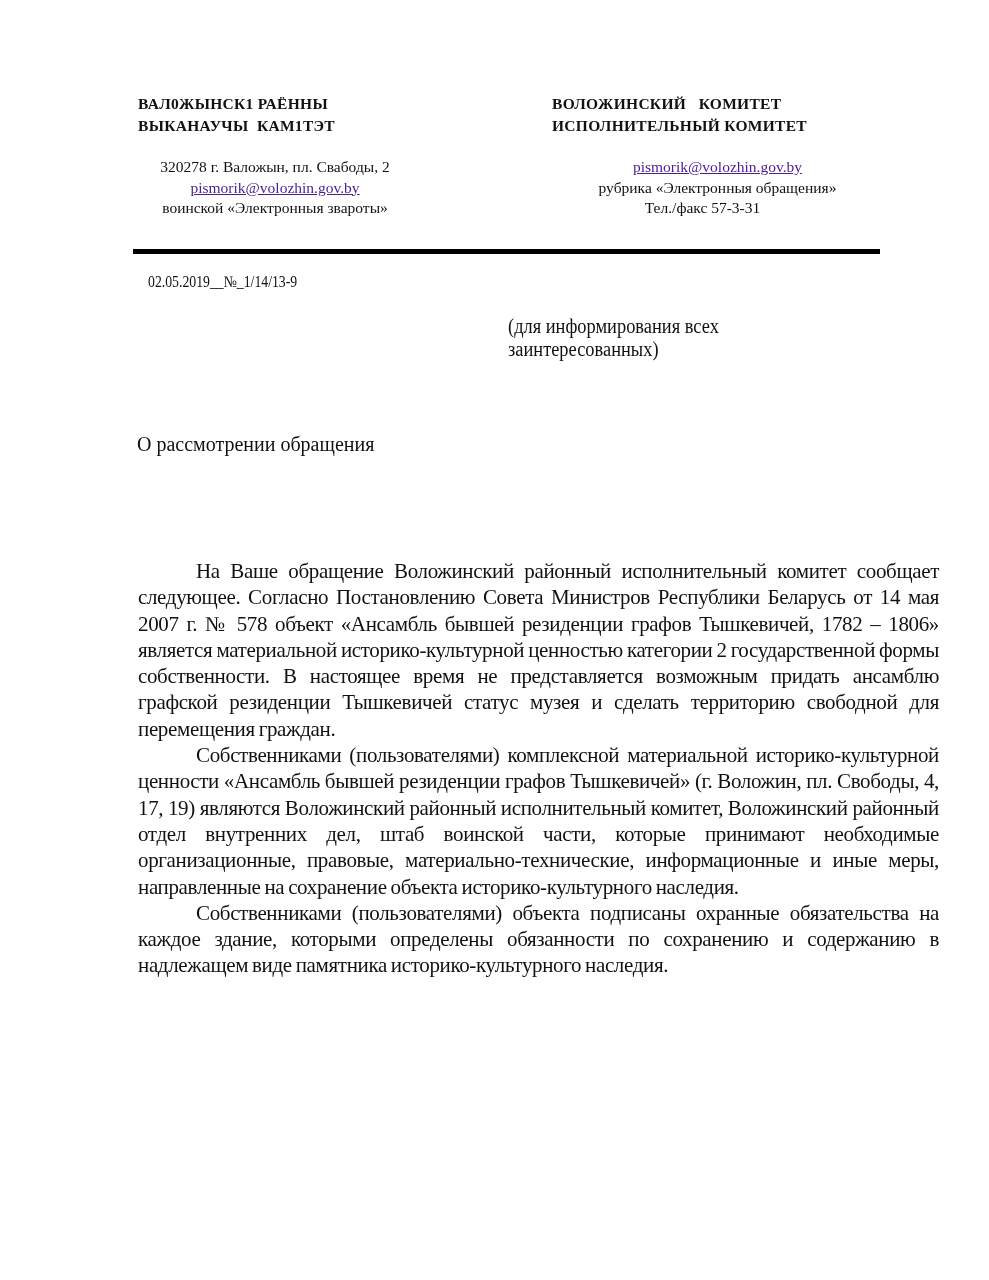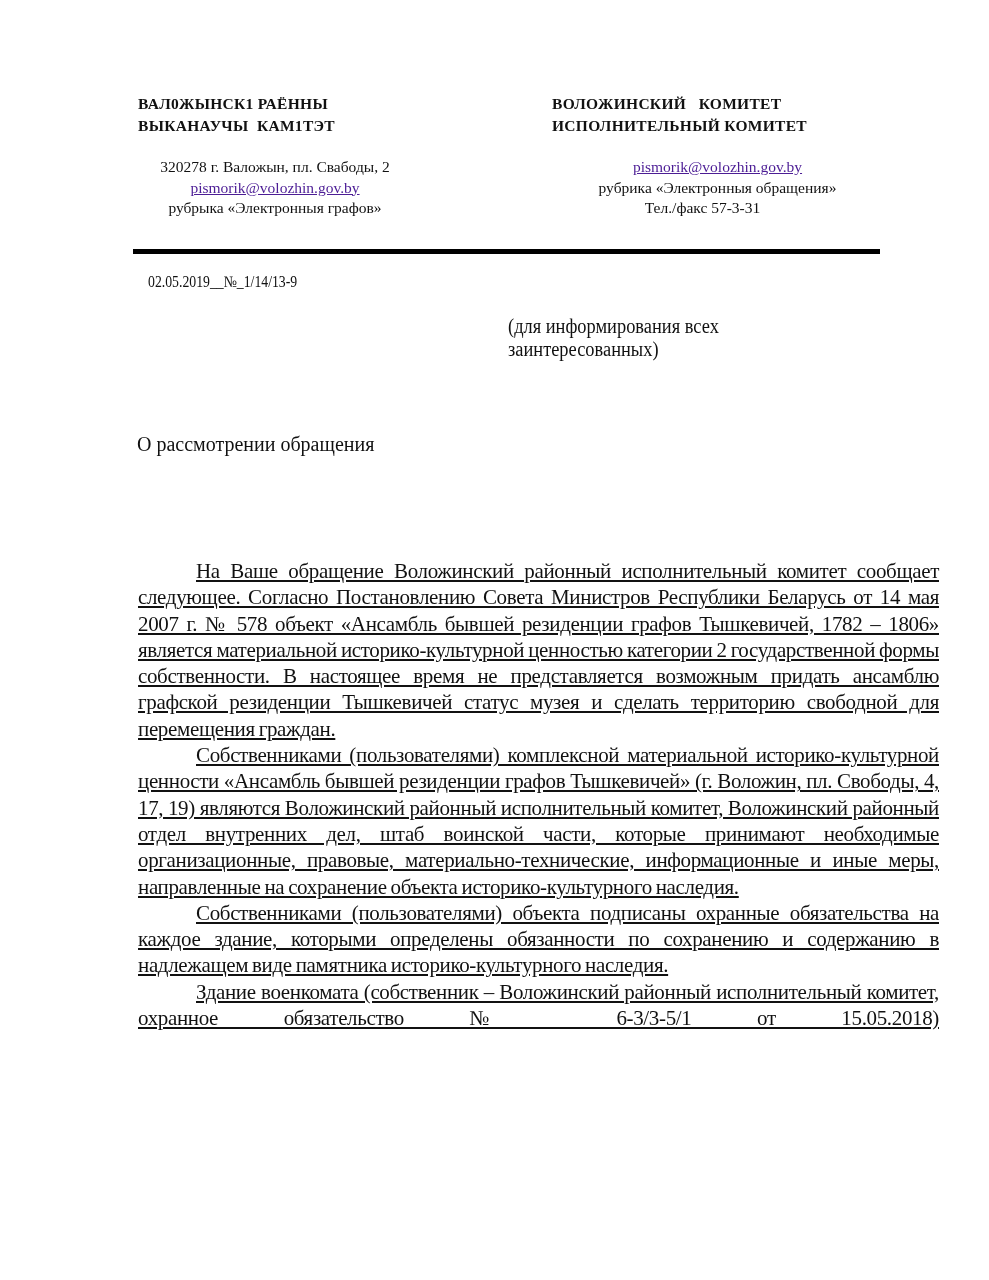--- a/index.html
+++ b/index.html
@@ -14,39 +14,39 @@
   .hdr-info .line { white-space: nowrap; }
   .hdr-left-info .l0 { margin-left: 0px; }
   .hdr-left-info .l3 { margin-left: -30px; }
   .hdr-right-info .l3 { margin-left: -30px; }
   a.email { color: #4c1d95; text-decoration: underline; }
   .rule { position: absolute; left: 133px; top: 249px; width: 747px; height: 5px; background: #000; }
   .ref { position: absolute; left: 148px; top: 272px; font-size: 16px; line-height: 20px; transform: scaleX(0.86); transform-origin: left; white-space: pre; }
   .addressee { position: absolute; left: 508px; top: 315px; font-size: 20px; line-height: 23px; transform: scaleX(0.92); transform-origin: left; }
   .subject { position: absolute; left: 137px; top: 432px; font-size: 20px; line-height: 24px; }
   .body-text { position: absolute; left: 138px; top: 558px; width: 801px; font-size: 21px; line-height: 26.3px; }
-  .body-text p { margin: 0; text-align: justify; text-indent: 58px; text-decoration: underline; }
+  .body-text p { margin: 0; text-align: justify; text-indent: 58px; }
 </style>
 </head>
 <body>
 
 <div class="hdr-title hdr-left-title">
   <div>ВАЛ0ЖЫНСК1 РАЁННЫ</div>
   <div>ВЫКАНАУЧЫ  КАМ1ТЭТ</div>
 </div>
 
 <div class="hdr-title hdr-right-title">
   <div>ВОЛОЖИНСКИЙ   КОМИТЕТ</div>
   <div>ИСПОЛНИТЕЛЬНЫЙ КОМИТЕТ</div>
 </div>
 
 <div class="hdr-info hdr-left-info">
   <div class="line l0">320278 г. Валожын, пл. Свабоды, 2</div>
   <div class="line"><a class="email" href="#">pismorik@volozhin.gov.by</a></div>
-  <div class="line">рубрыка «Электронныя графов»</div>
+  <div class="line">воинской «Электронныя звароты»</div>
 </div>
 
 <div class="hdr-info hdr-right-info">
   <div class="line"><a class="email" href="#">pismorik@volozhin.gov.by</a></div>
   <div class="line">рубрика «Электронныя обращения»</div>
   <div class="line l3">Тел./факс 57-3-31</div>
 </div>
 
 <div class="rule"></div>
 
@@ -56,14 +56,13 @@
   <div>(для информирования всех</div>
   <div>заинтересованных)</div>
 </div>
 
 <div class="subject">О рассмотрении обращения</div>
 
 <div class="body-text" style="letter-spacing: -0.35px; word-spacing: -1px;">
   <p class="p0">На Ваше обращение Воложинский районный исполнительный комитет сообщает следующее. Согласно Постановлению Совета Министров Республики Беларусь от 14 мая 2007 г. № 578 объект «Ансамбль бывшей резиденции графов Тышкевичей, 1782 – 1806» является материальной историко-культурной ценностью категории 2 государственной формы собственности. В настоящее время не представляется возможным придать ансамблю графской резиденции Тышкевичей статус музея и сделать территорию свободной для перемещения граждан.</p>
   <p class="p1">Собственниками (пользователями) комплексной материальной историко-культурной ценности «Ансамбль бывшей резиденции графов Тышкевичей» (г. Воложин, пл. Свободы, 4, 17, 19) являются Воложинский районный исполнительный комитет, Воложинский районный отдел внутренних дел, штаб воинской части, которые принимают необходимые организационные, правовые, материально-технические, информационные и иные меры, направленные на сохранение объекта историко-культурного наследия.</p>
   <p class="p2">Собственниками (пользователями) объекта подписаны охранные обязательства на каждое здание, которыми определены обязанности по сохранению и содержанию в надлежащем виде памятника историко-культурного наследия.</p>
-  <p class="p3" style="text-align-last: justify;">Здание военкомата (собственник – Воложинский районный исполнительный комитет, охранное обязательство № 6-3/3-5/1 от 15.05.2018)</p>
 </div>
 
 </body></html>

